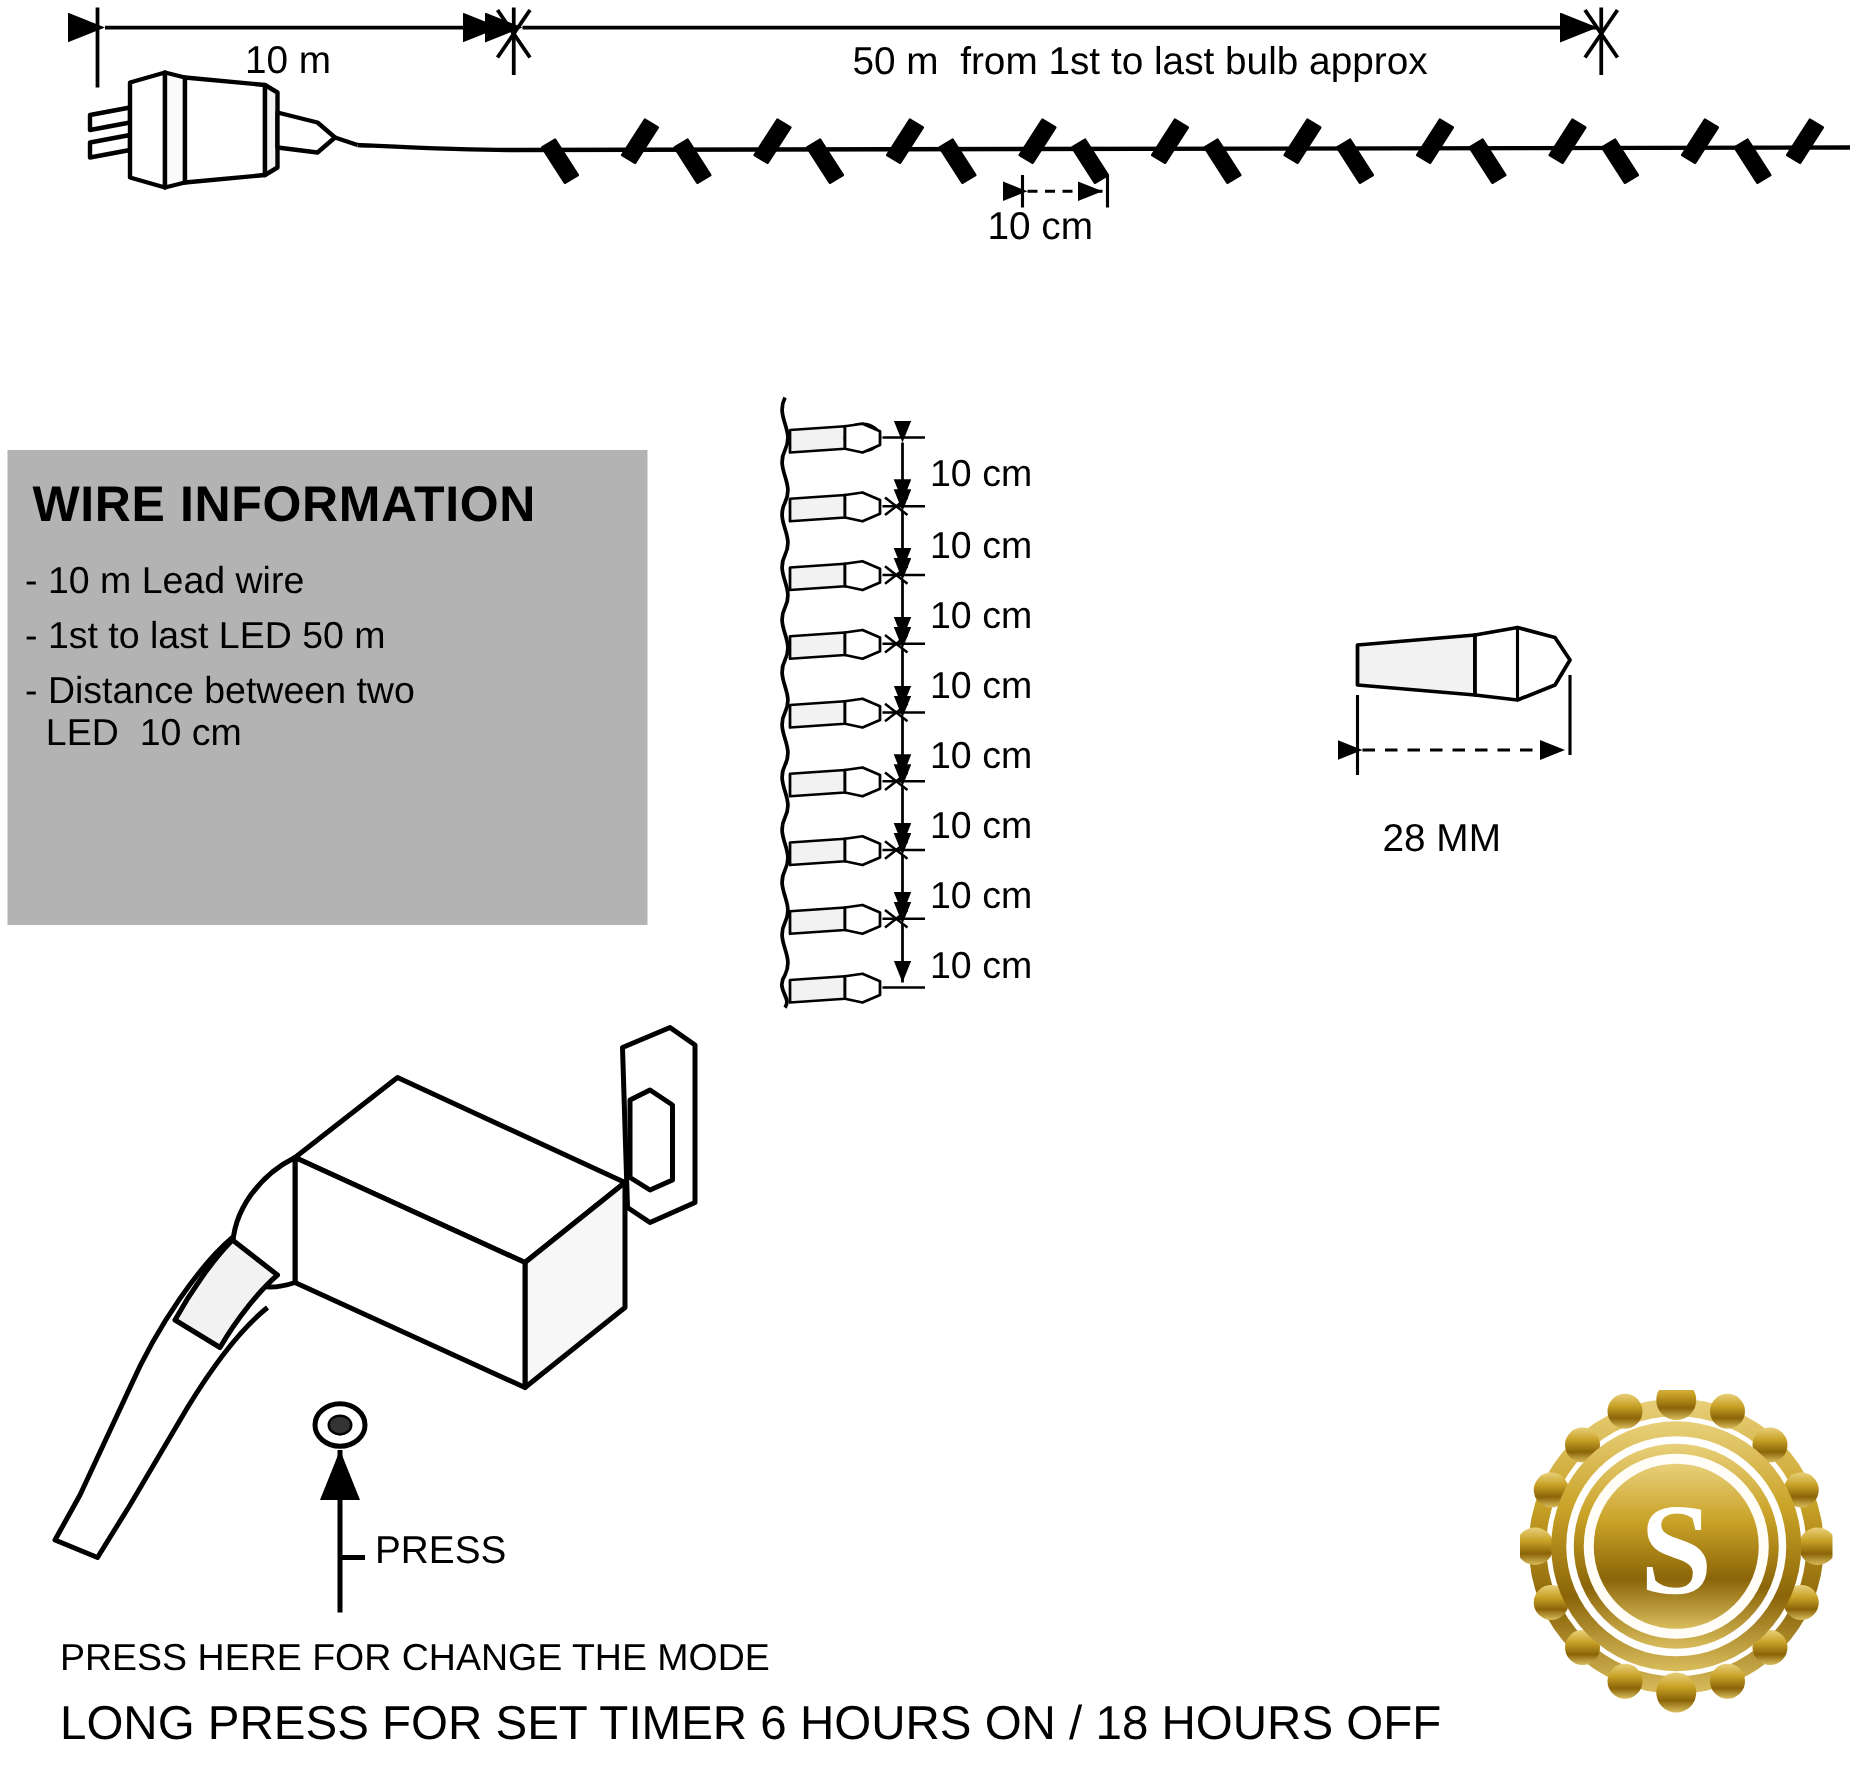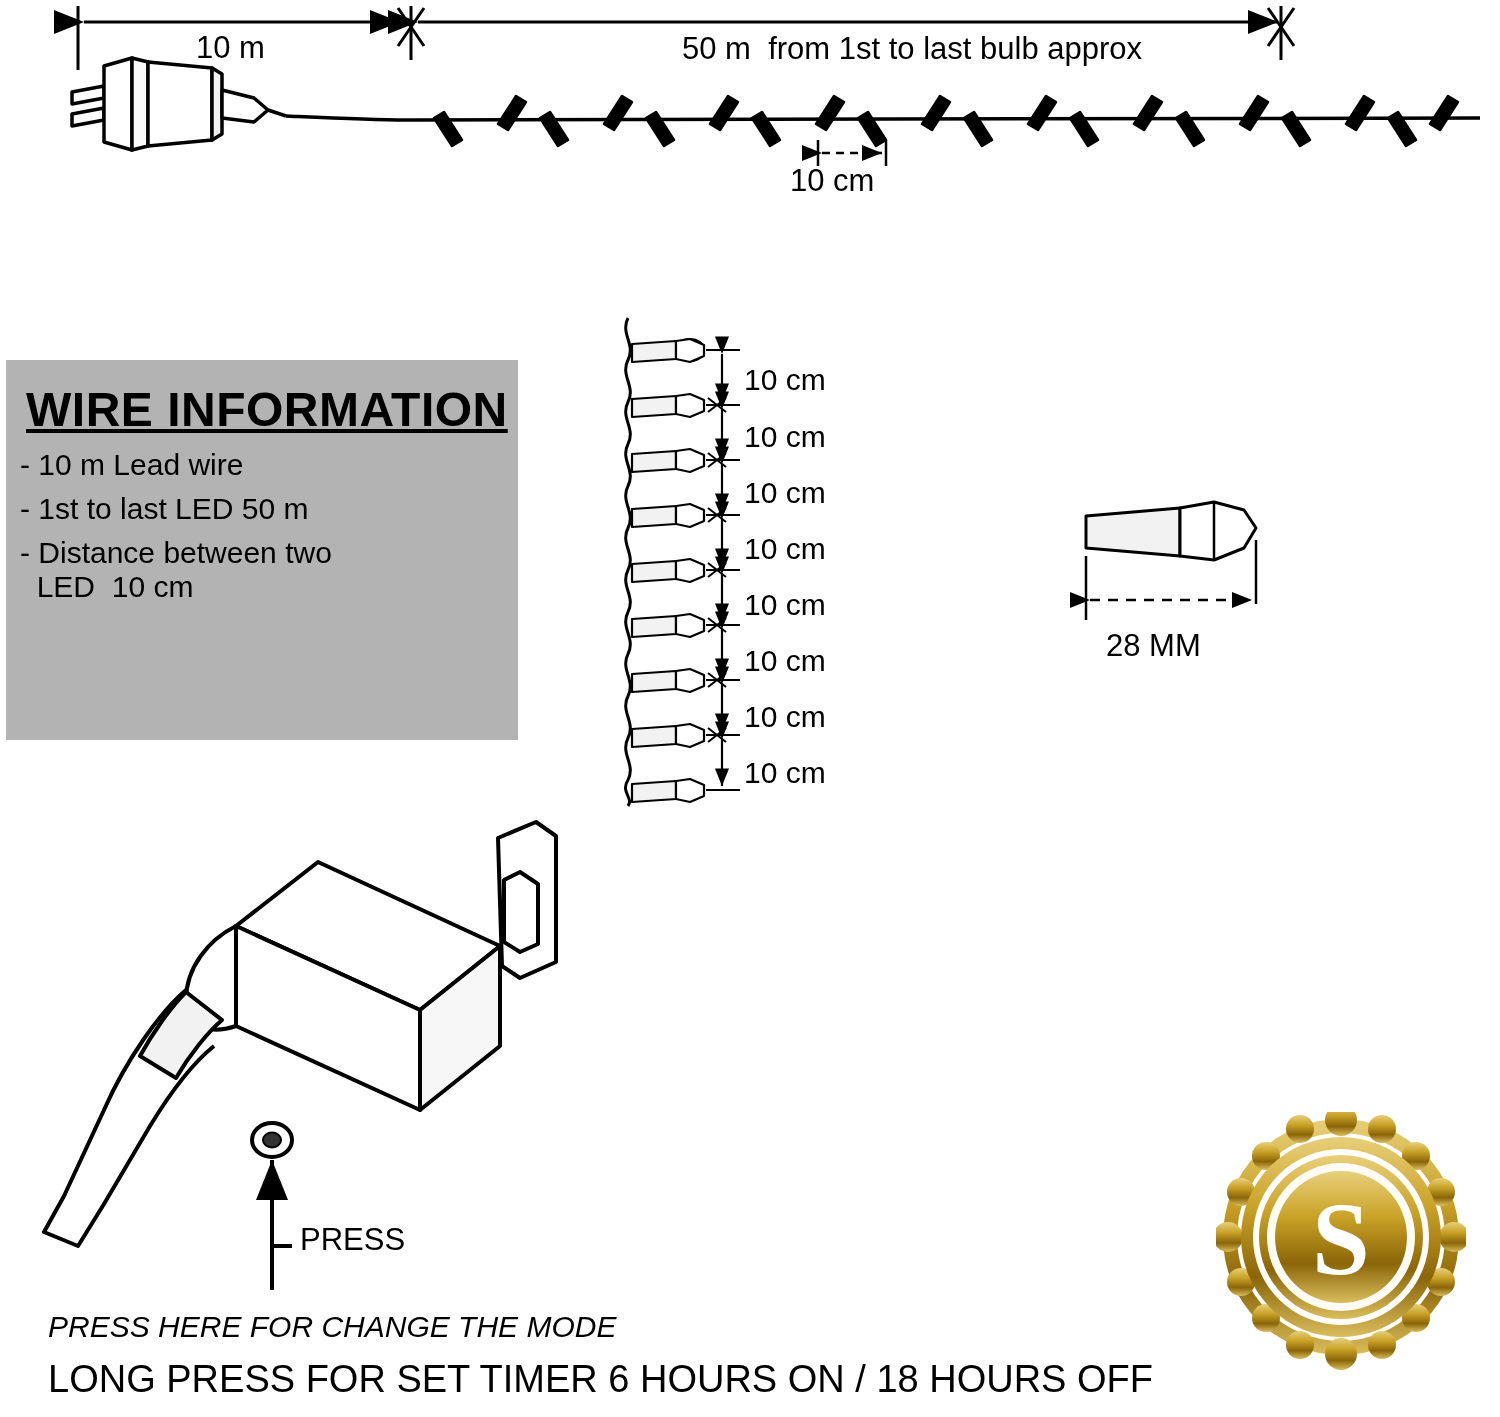--- a/index.html
+++ b/index.html
@@ -52,53 +52,51 @@
     position: absolute;
     left: 6px; top: 360px;
     width: 512px;
     height: 380px;
     background: #b3b3b3;
     box-sizing: border-box;
   }
   #wire-info-title {
     position: absolute;
     left: 20px; top: 22px;
-    font-size: 48px;
+    font-size: 40px;
     font-weight: bold;
     letter-spacing: 0.5px;
-    text-decoration: underline;
   }
   #wire-info-list {
     position: absolute;
     left: 14px; top: 88px;
     font-size: 30px;
   }
   #wire-info-list .li {
     margin-bottom: 10px;
     white-space: pre-wrap;
   }
   
   .pitch-lbl {
     font-size: 30px;
     left: 744px;
   }
   
   #lbl-bulb-size {
-    left: 1106px; top: 628px;
+    left: 1106px; top: 653px;
     font-size: 31px;
   }
   
   #lbl-press {
     left: 300px; top: 1222px;
     font-size: 31px;
   }
   #lbl-press-line1 {
     left: 48px; top: 1310px;
     font-size: 30px;
-    font-style: italic;
   }
   #lbl-press-line2 {
     left: 48px; top: 1358px;
     font-size: 38px;
   }
   
   #brand-logo {
     position: absolute;
     left: 1216px; top: 1112px;
     width: 250px;

